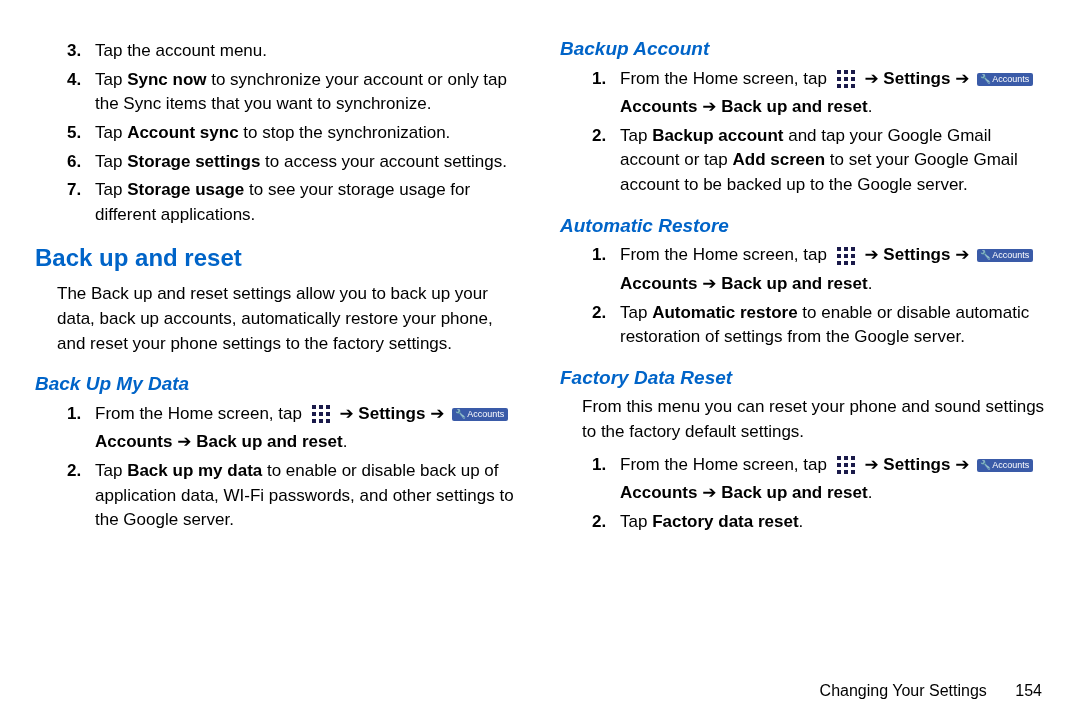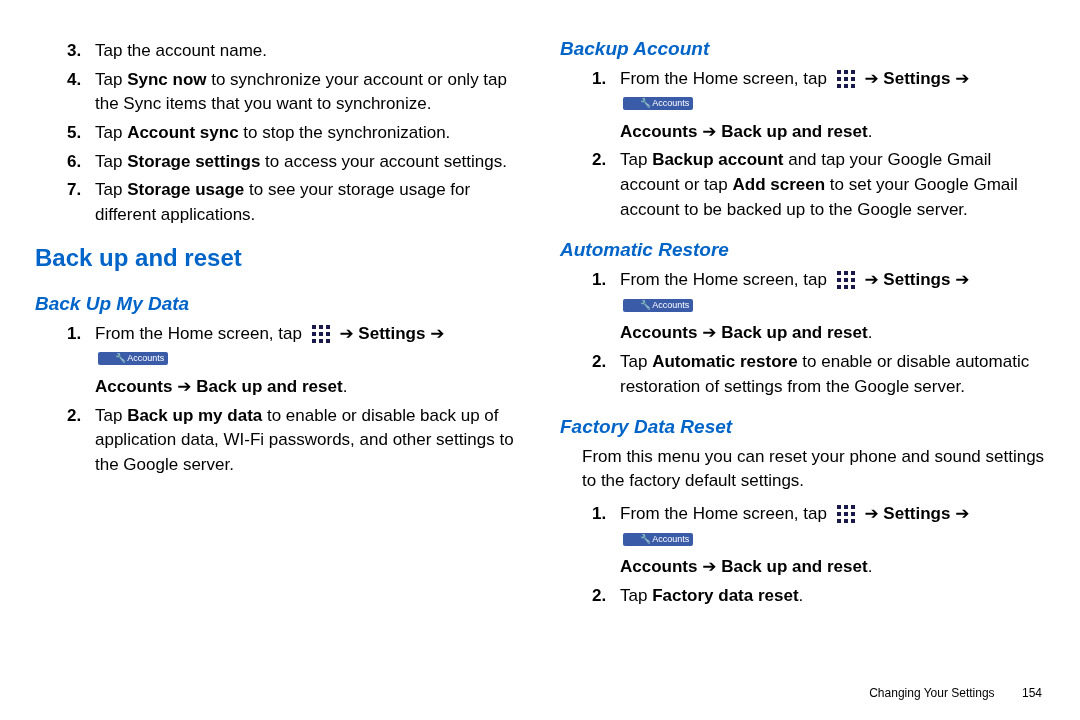--- a/index.html
+++ b/index.html
@@ -61,67 +61,68 @@
     vertical-align: middle;
     margin: 0 4px;
   }
   .icon-apps svg { display: block; }
   .icon-accounts {
     display: inline-block;
     vertical-align: middle;
     background: #3a5ba8;
     color: #fff;
     font-size: 9px;
-    padding: 2px 4px 2px 17px;
+    padding: 2px 4px 2px 3px;
     border-radius: 2px;
     line-height: 1;
     position: relative;
     margin: 0 3px;
   }
   .icon-accounts .wrench {
     font-size: 9px;
     margin-right: 1px;
   }
   .footer {
     position: absolute;
     bottom: 18px;
     right: 38px;
-    font-size: 12px;
+    font-size: 16px;
   }
   .footer .pg { margin-left: 24px; }
 </style>
 </head>
 <body>
 
 <div class="page">
 
   <div class="col">
 
     <div class="step">
       <div class="num">3.</div>
-      <div class="txt">Tap the account name.</div>
+      <div class="txt">Tap the account menu.</div>
     </div>
     <div class="step">
       <div class="num">4.</div>
       <div class="txt">Tap <b>Sync now</b> to synchronize your account or only tap the Sync items that you want to synchronize.</div>
     </div>
     <div class="step">
       <div class="num">5.</div>
       <div class="txt">Tap <b>Account sync</b> to stop the synchronization.</div>
     </div>
     <div class="step">
       <div class="num">6.</div>
       <div class="txt">Tap <b>Storage settings</b> to access your account settings.</div>
     </div>
     <div class="step">
       <div class="num">7.</div>
       <div class="txt">Tap <b>Storage usage</b> to see your storage usage for different applications.</div>
     </div>
 
     <h1 class="section">Back up and reset</h1>
+    <p class="body">The Back up and reset settings allow you to back up your data, back up accounts, automatically restore your phone, and reset your phone settings to the factory settings.</p>
 
     <h2 class="sub">Back Up My Data</h2>
 
     <div class="step">
       <div class="num">1.</div>
       <div class="txt">
         <span>From the Home screen, tap</span>
         <span class="icon-apps">
           <svg width="20" height="20" viewBox="0 0 20 20">
               <g fill="#1a1a4a">

